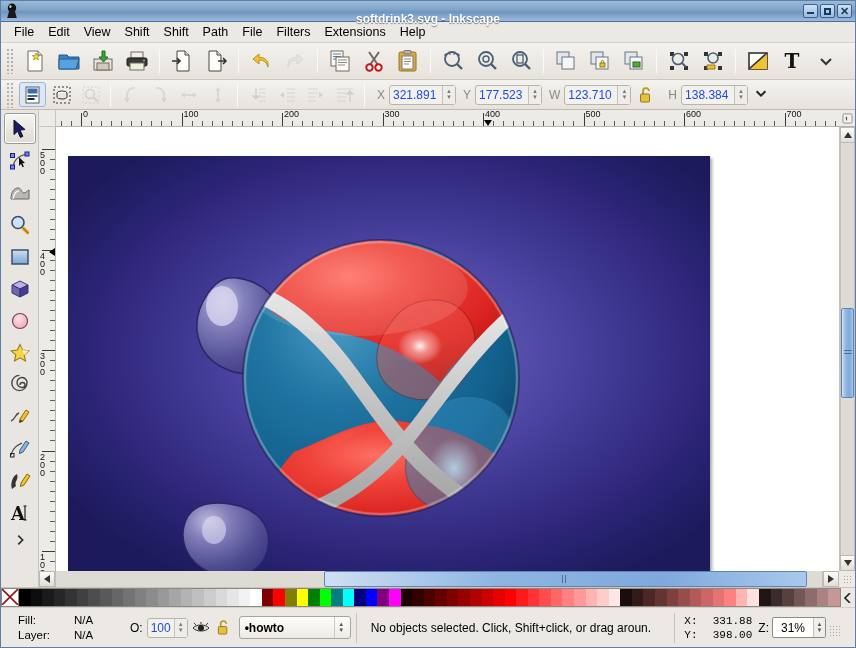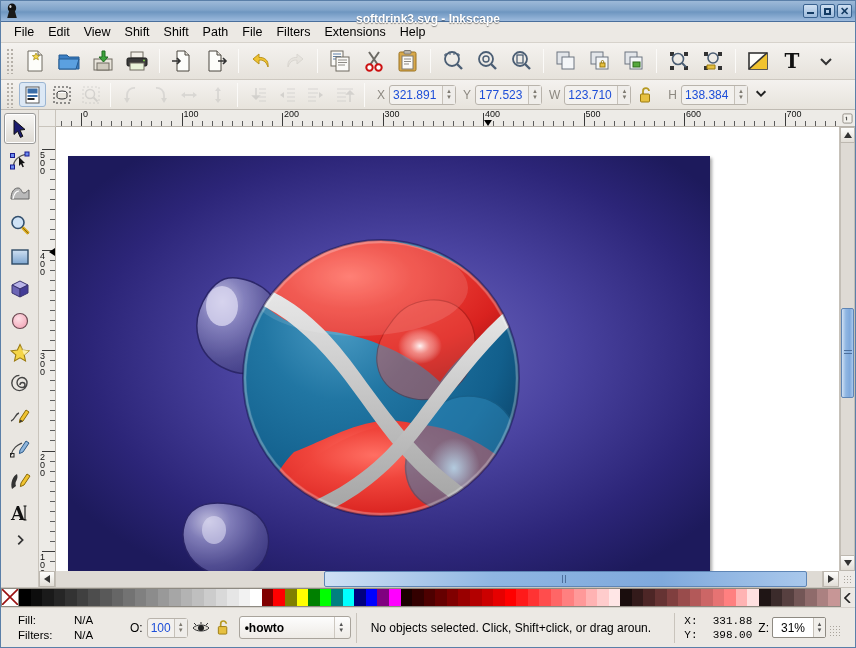--- a/index.html
+++ b/index.html
@@ -1052,21 +1052,21 @@
     </div>
   </div>
 
   <div class="statusbar">
     <div class="fillstroke">
       <div class="r">
         <span class="k">Fill:</span>
         <span class="v">N/A</span>
       </div>
       <div class="r">
-        <span class="k">Filters:</span>
+        <span class="k">Layer:</span>
         <span class="v">N/A</span>
       </div>
     </div>
 
     <div class="opac">
       <span class="lbl">O:</span>
       <span class="spin">
         <input type="text" style="width: 26px;" readonly="" value="100">
         <span class="arrows">
             <span>▲</span>

